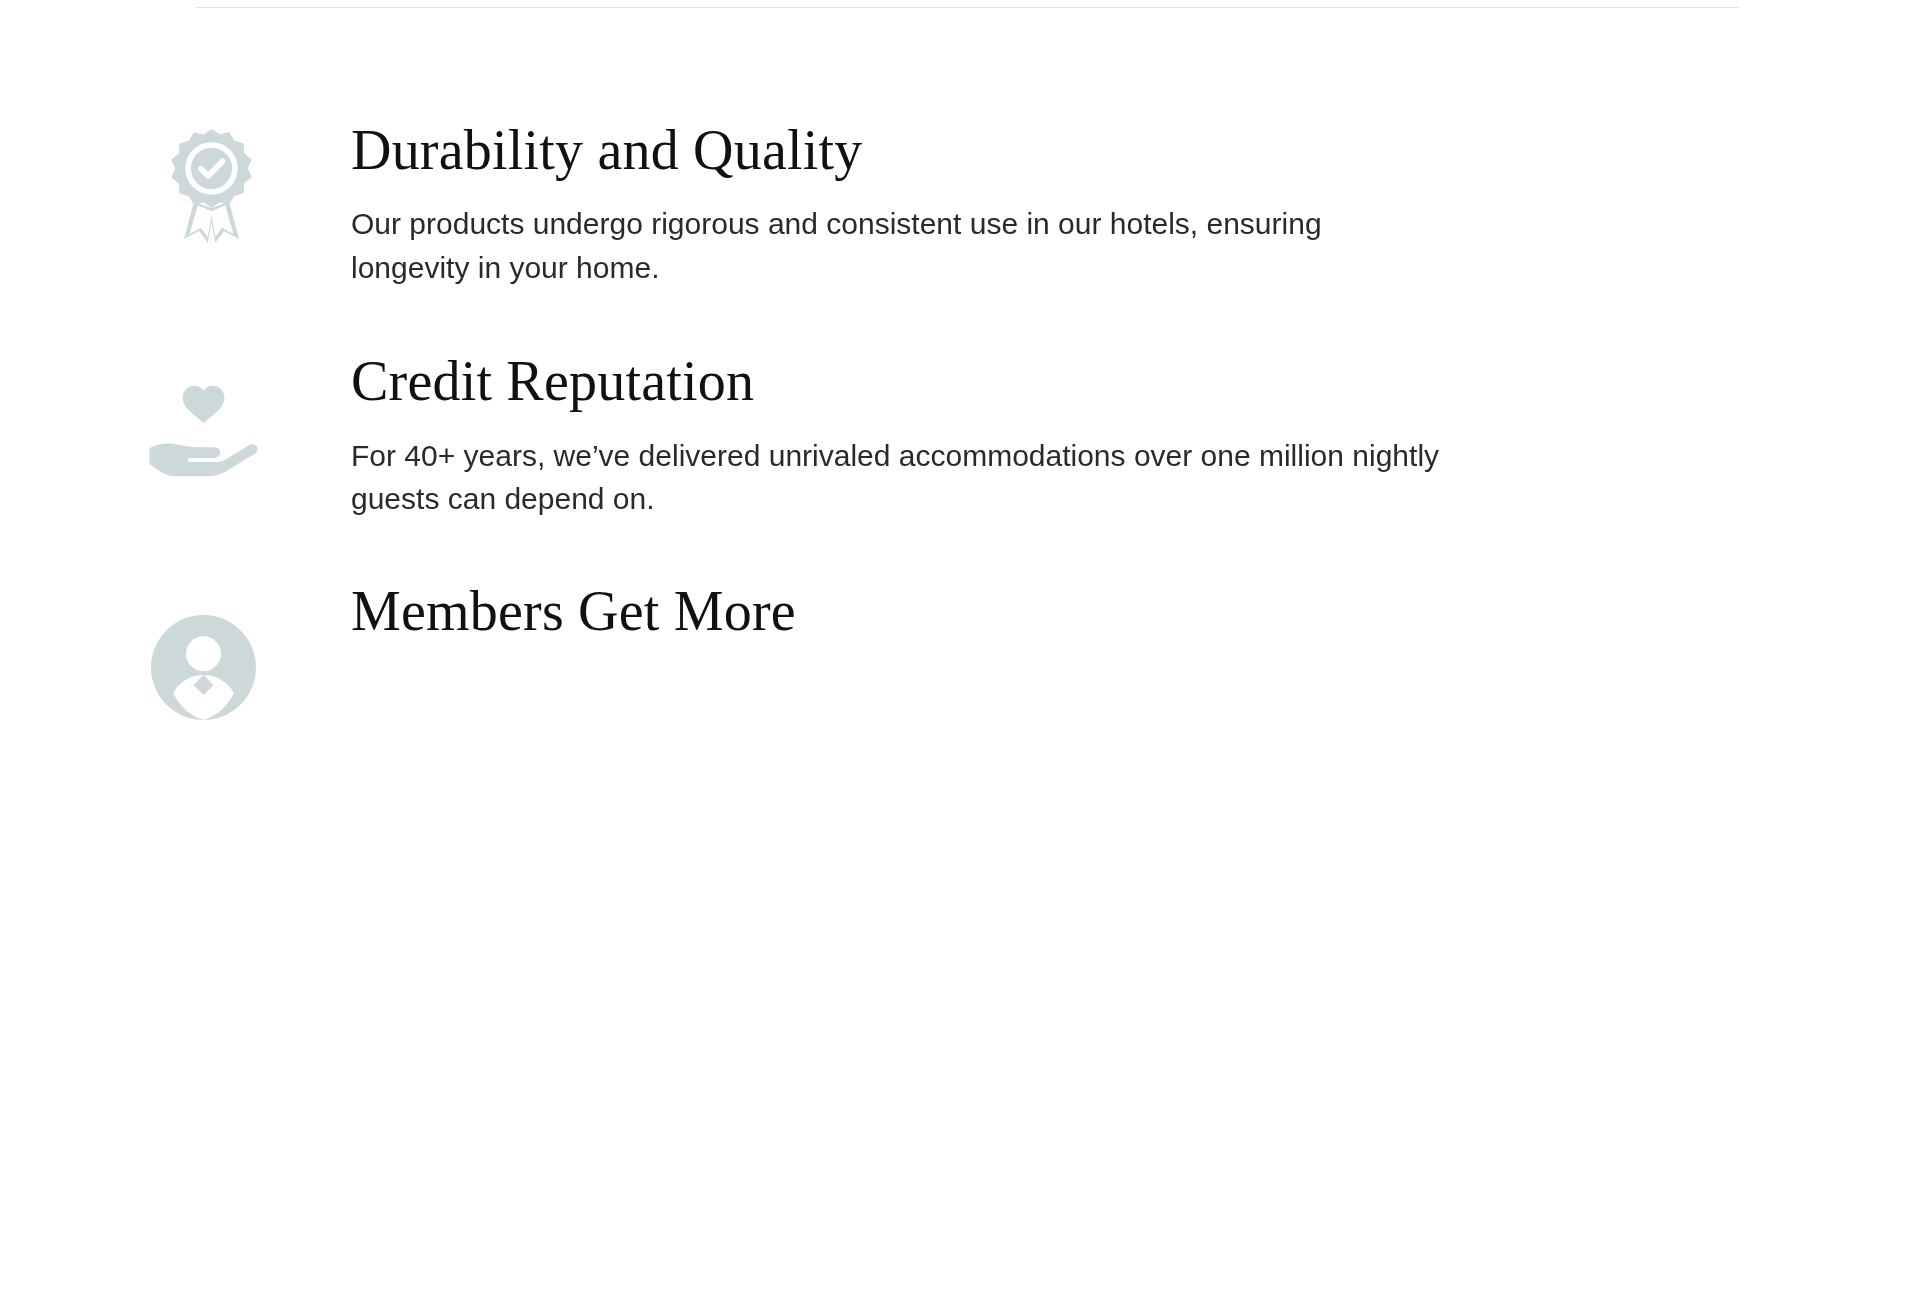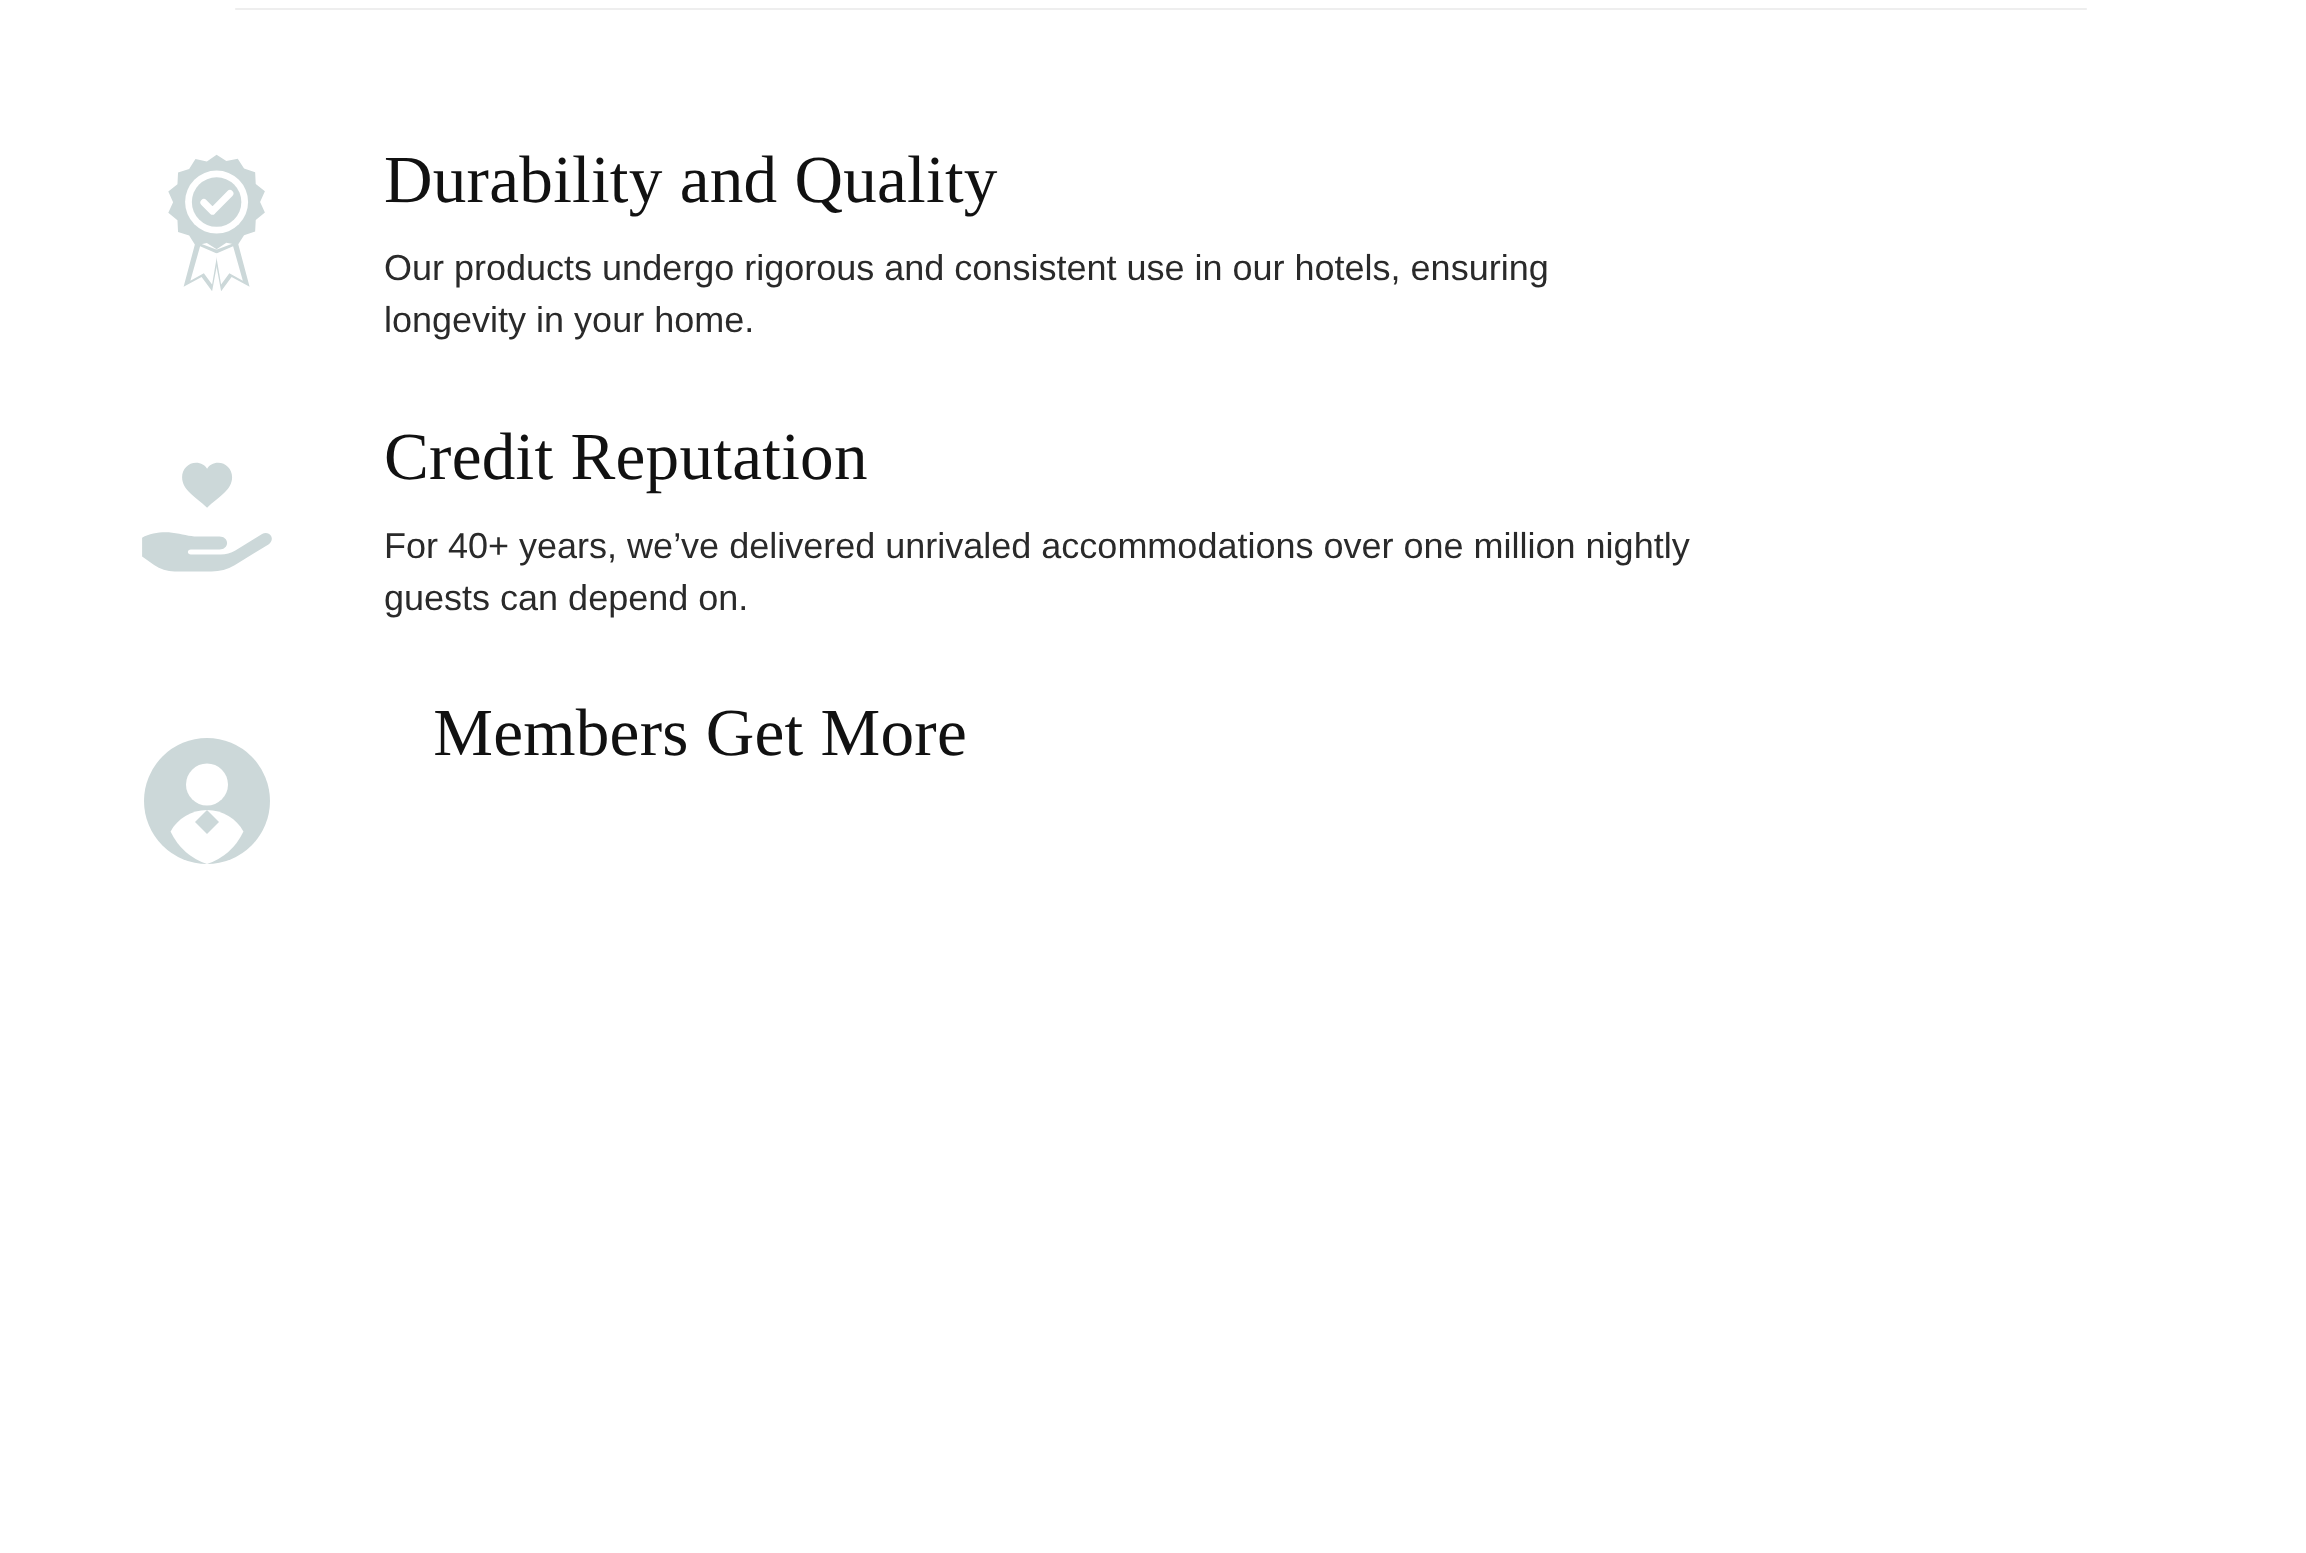--- a/index.html
+++ b/index.html
@@ -36,20 +36,21 @@
     position: absolute;
     top: 120px;
     left: 0;
     width: 1922px;
   }
 
   .feature {
     display: flex;
     align-items: flex-start;
     margin-bottom: 62px;
+    margin-left: 31px;
   }
 
   .icon-col {
     width: 320px;
     flex: 0 0 320px;
     display: flex;
     justify-content: flex-start;
     padding-left: 118px;
     box-sizing: border-box;
   }
@@ -91,21 +92,21 @@
     max-width: 1090px;
     font-weight: 400;
   }
 
   
   .feature-1 .icon-col { padding-top: 4px; }
   .feature-2 .icon-col { padding-top: 18px; padding-left: 108px; }
   .feature-3 .icon-col { padding-top: 24px; padding-left: 110px; }
 
   .feature-2 { margin-bottom: 60px; }
-  .feature-3 { margin-bottom: 0; gap: 41px; }
+  .feature-3 { margin-bottom: 0; }
 </style>
 </head>
 <body>
 
 <div class="page">
 
   <div class="top-rule"></div>
 
   <div class="features">
 

